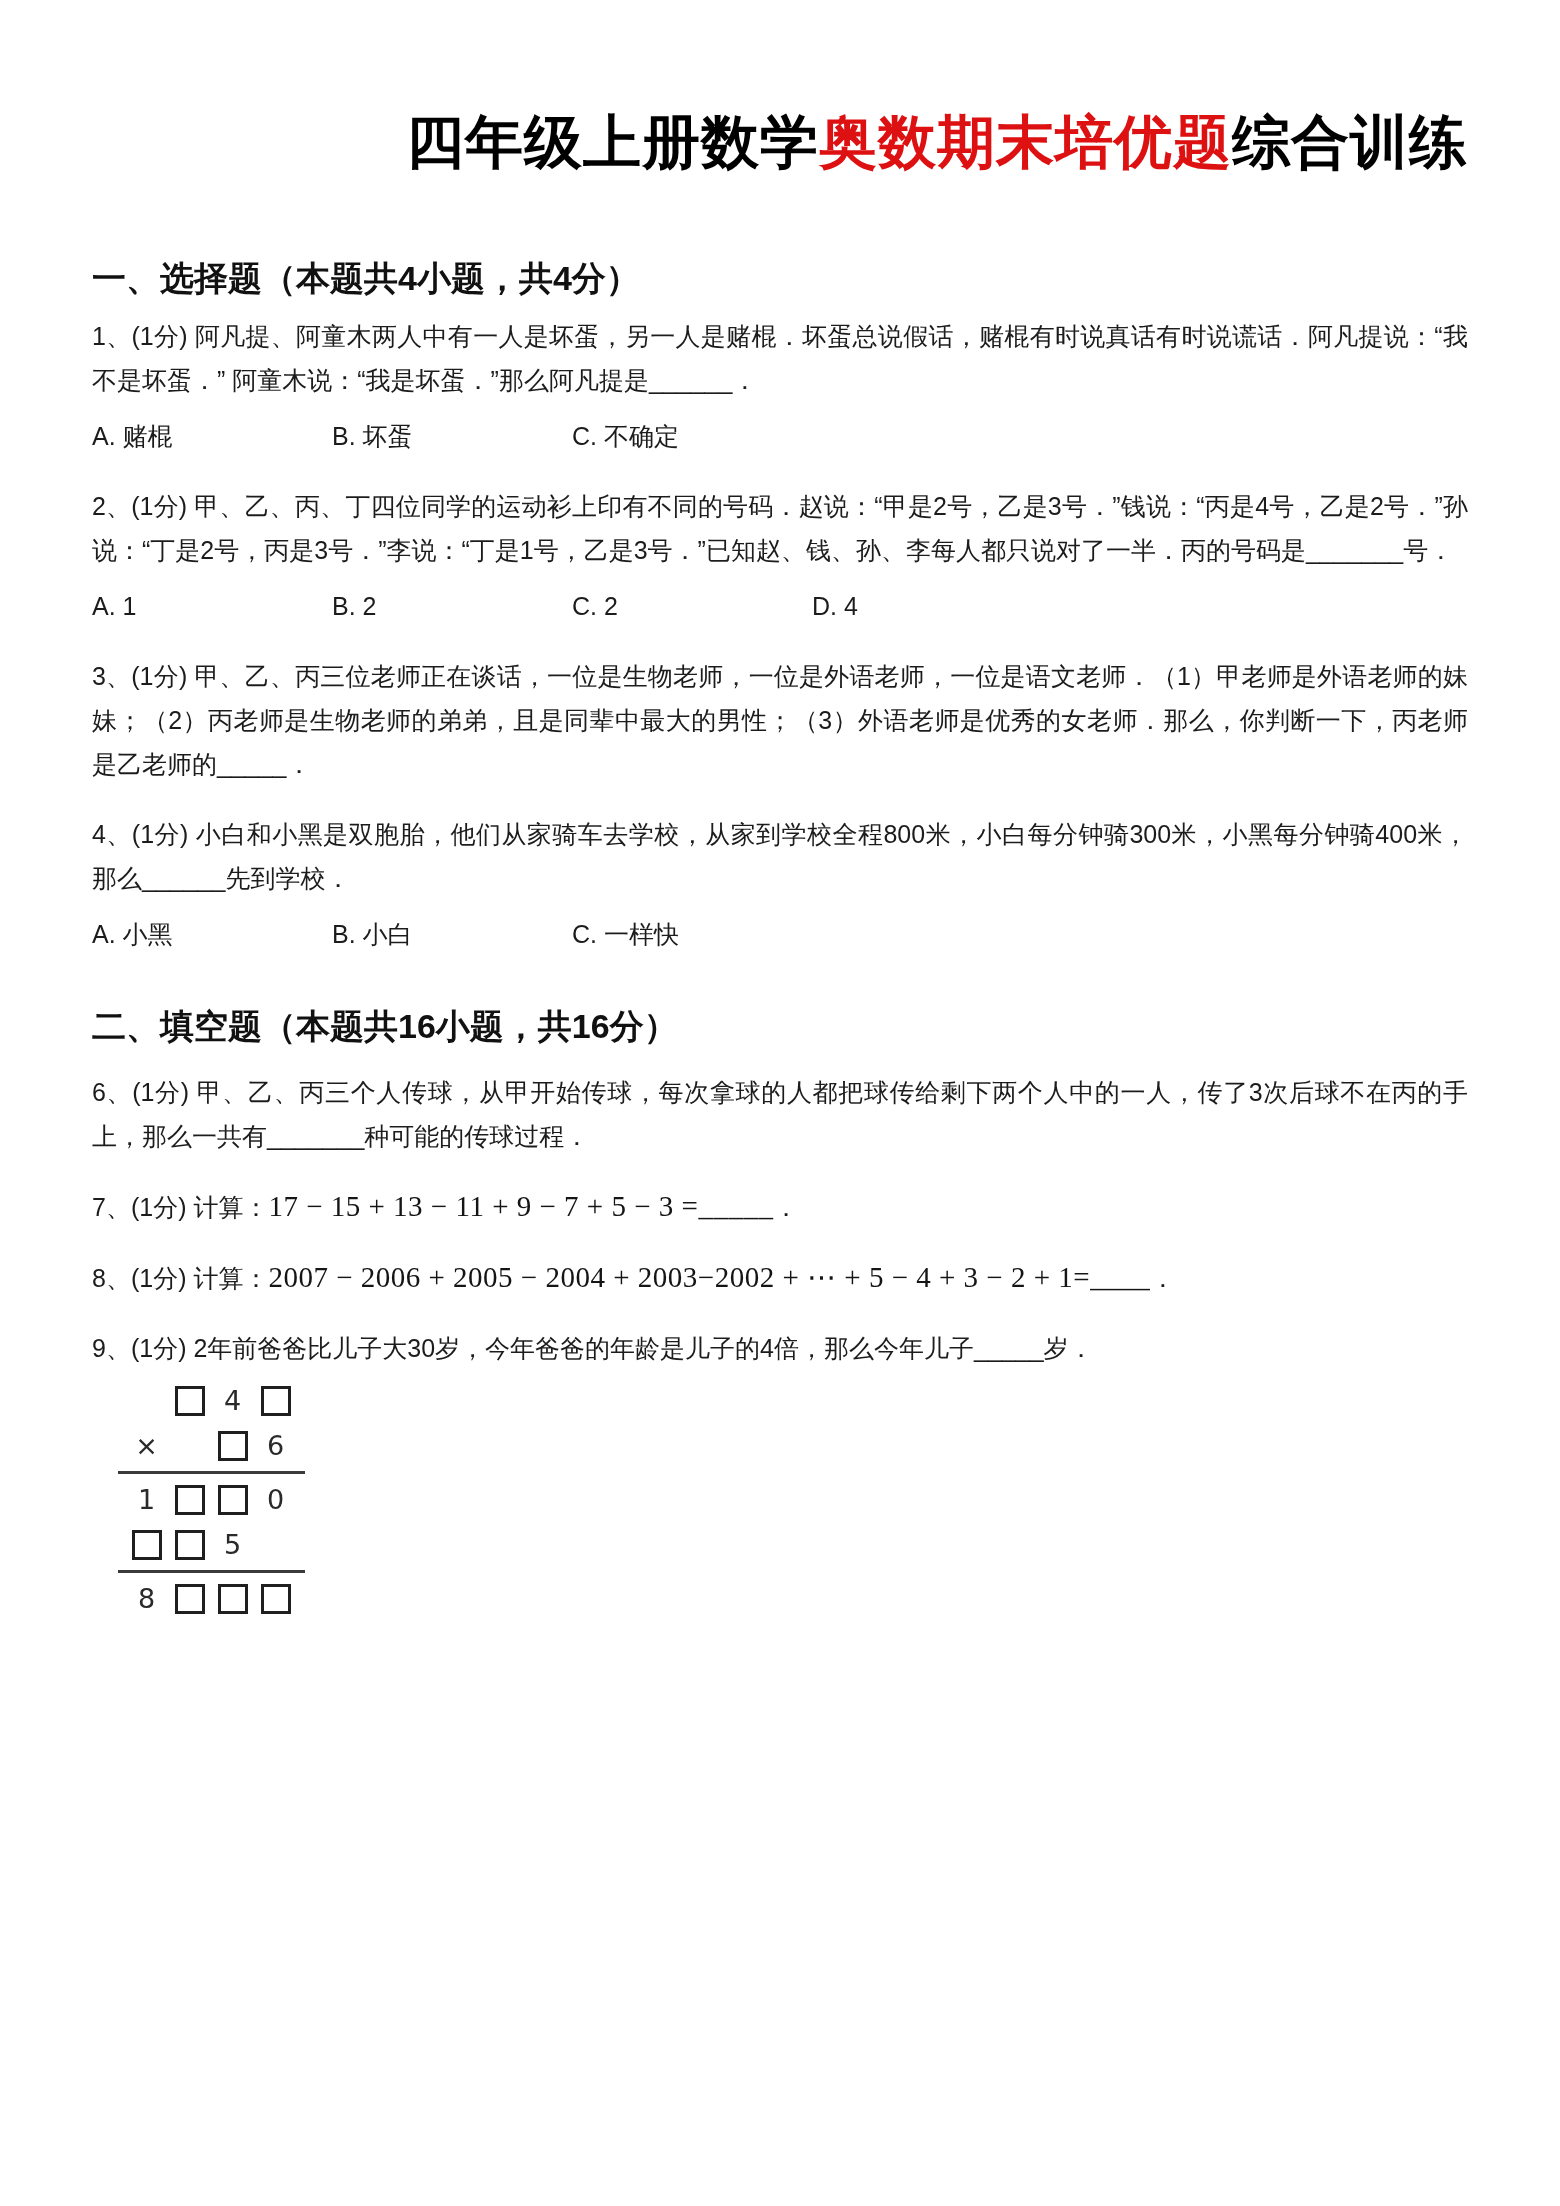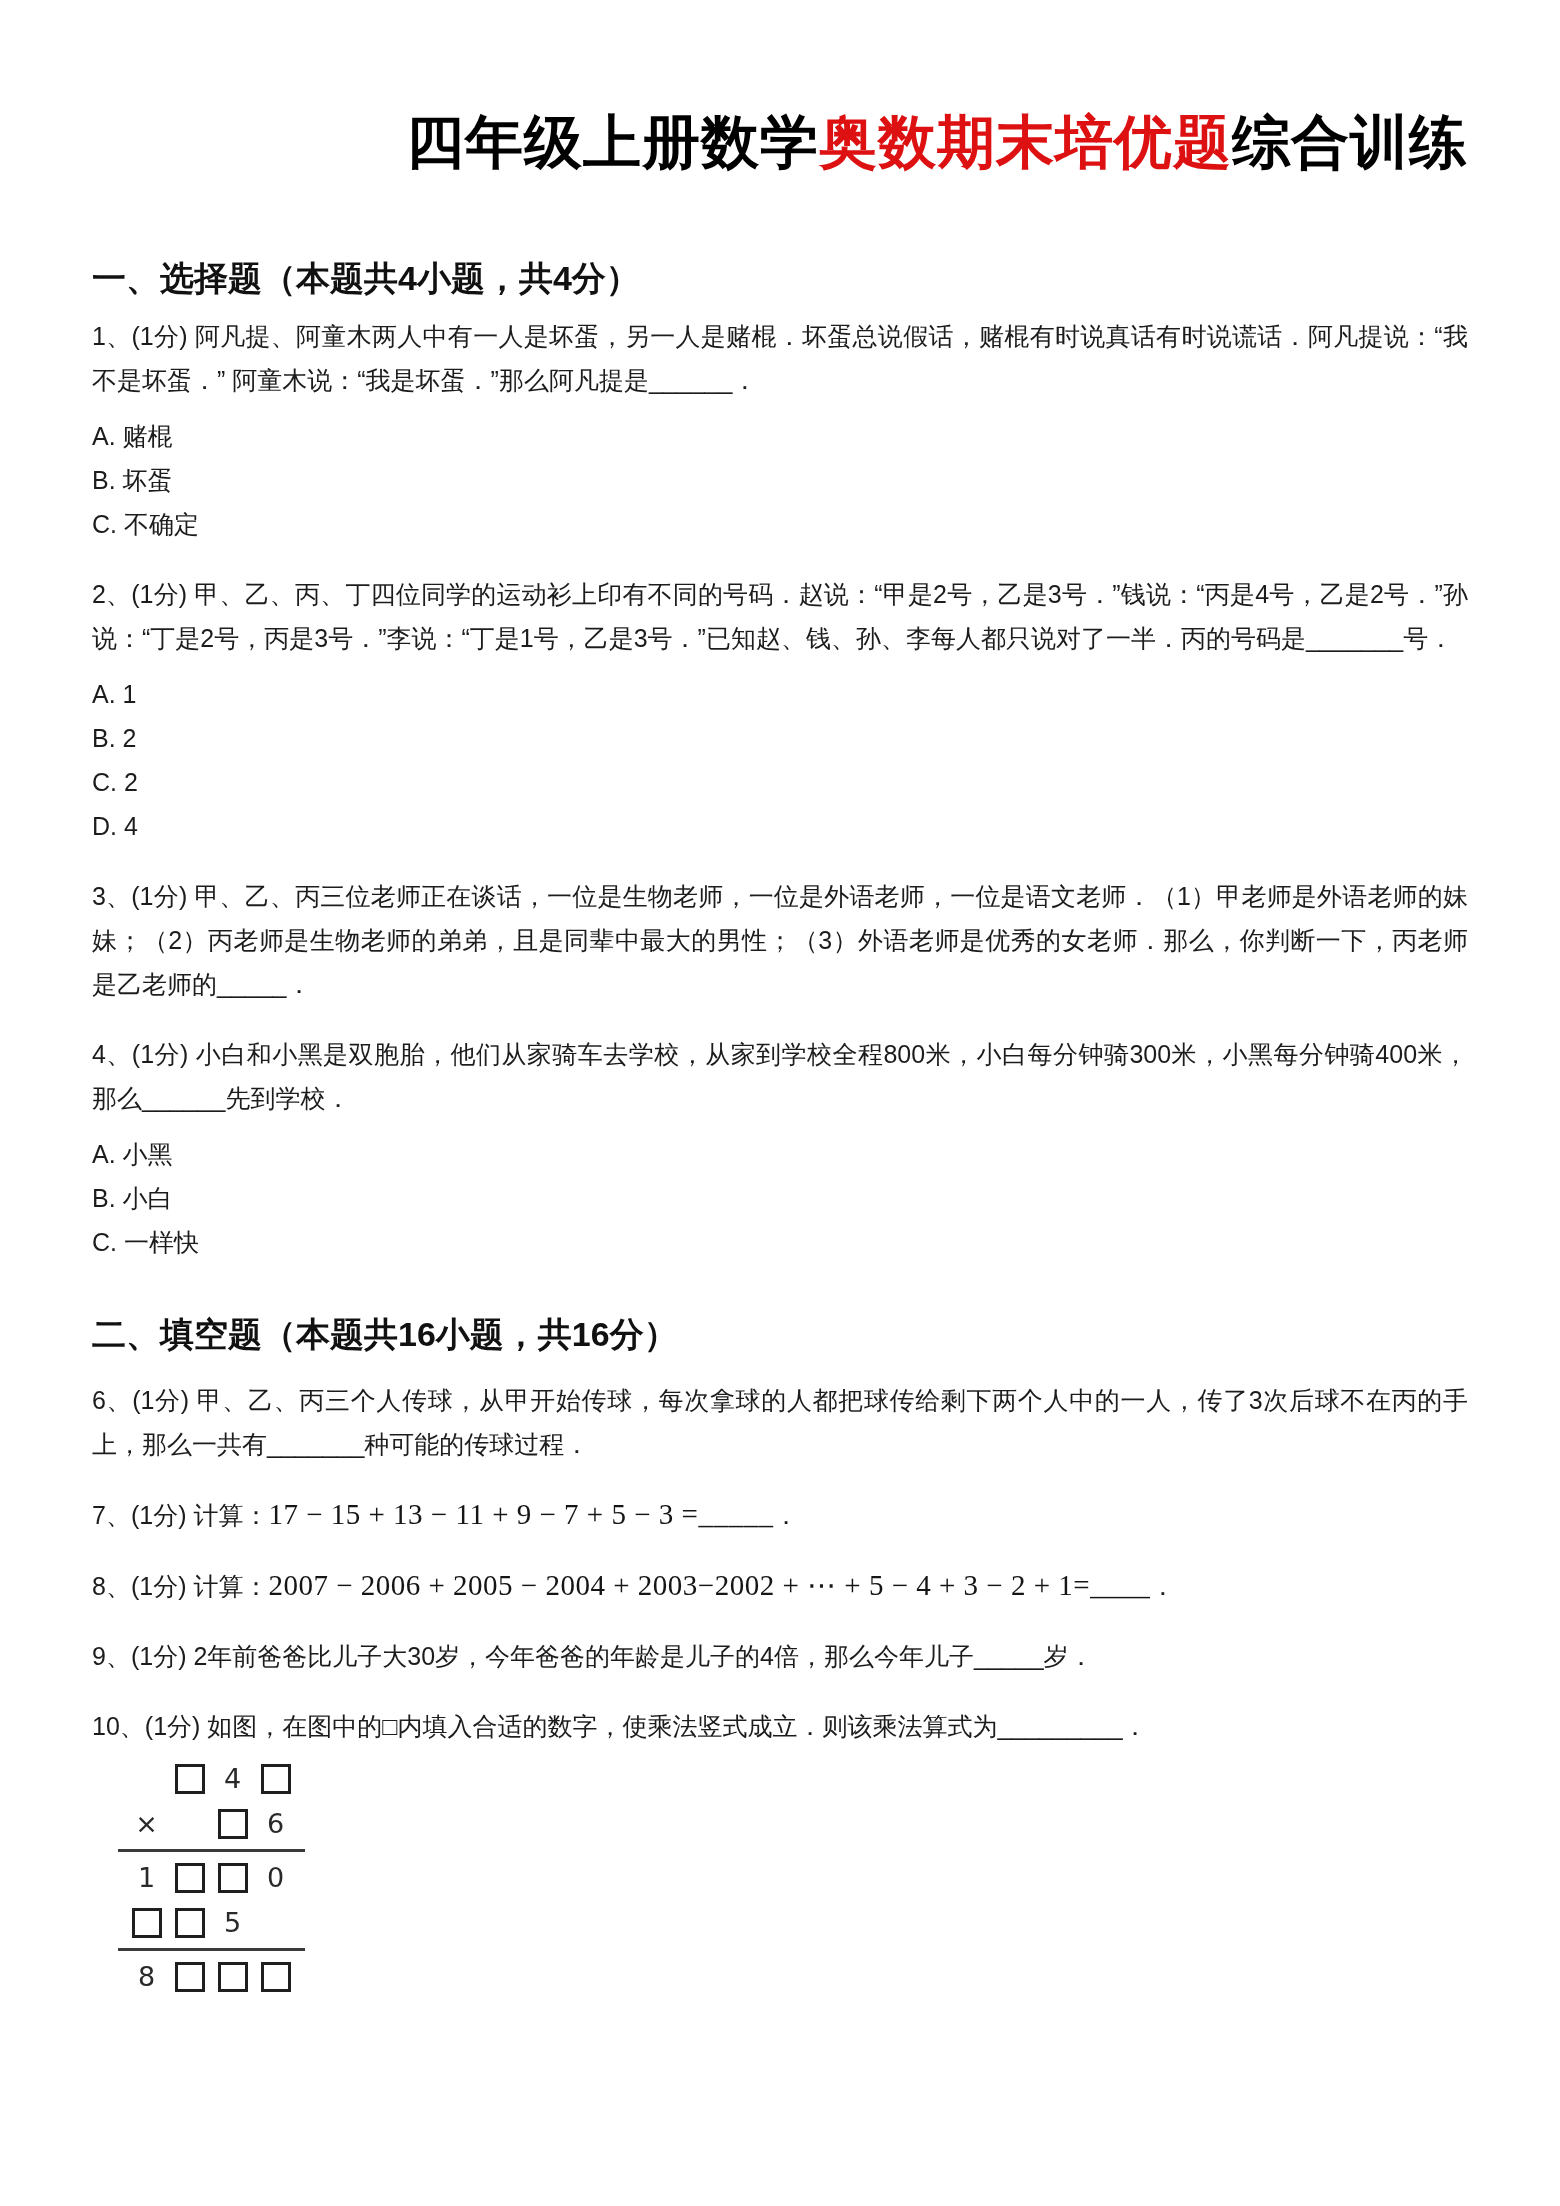--- a/index.html
+++ b/index.html
@@ -55,21 +55,20 @@
     font-family: "Liberation Serif", serif;
     font-size: 29px;
     letter-spacing: 0.5px;
     color: #151515;
   }
   .opts {
     display: flex;
     margin: 12px 0 0 0;
     font-size: 25px;
     line-height: 44px;
-    flex-direction: column;
   }
   .opt {
     width: 240px;
     flex: 0 0 auto;
   }
   .opt:last-child {
     width: auto;
   }
   
   .mul {
@@ -141,21 +140,20 @@
 
 
   <p class="q">6、(1分) 甲、乙、丙三个人传球，从甲开始传球，每次拿球的人都把球传给剩下两个人中的一人，传了3次后球不在丙的手上，那么一共有_______种可能的传球过程．</p>
 
   <p class="q"><span>7、(1分) 计算：</span><span class="math">17 − 15 + 13 − 11 + 9 − 7 + 5 − 3 =_____</span><span>．</span></p>
 
   <p class="q"><span>8、(1分) 计算：</span><span class="math">2007 − 2006 + 2005 − 2004 + 2003−2002 + ⋯ + 5 − 4 + 3 − 2 + 1=____</span><span>．</span></p>
 
   <p class="q">9、(1分) 2年前爸爸比儿子大30岁，今年爸爸的年龄是儿子的4倍，那么今年儿子_____岁．</p>
 
-  <p class="q">10、(1分) 如图，在图中的□内填入合适的数字，使乘法竖式成立．则该乘法算式为_________．</p>
 
   <div class="mul">
       <div class="mul-row">
         <div class="mul-cell"></div>
         <div class="mul-cell">
           <div class="mul-box"></div>
         </div>
         <div class="mul-cell">4</div>
         <div class="mul-cell">
           <div class="mul-box"></div>

